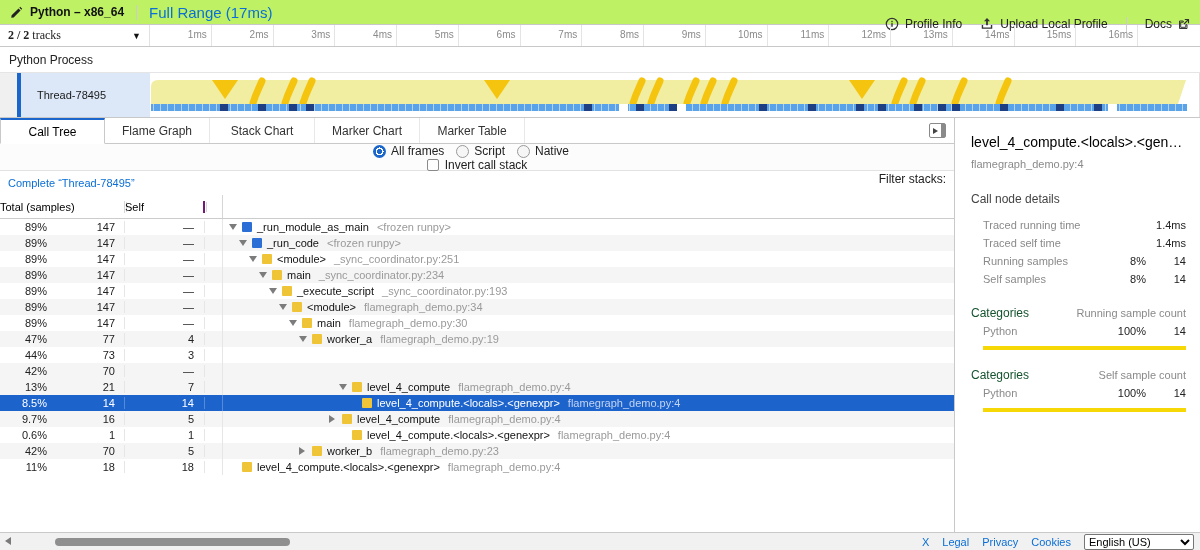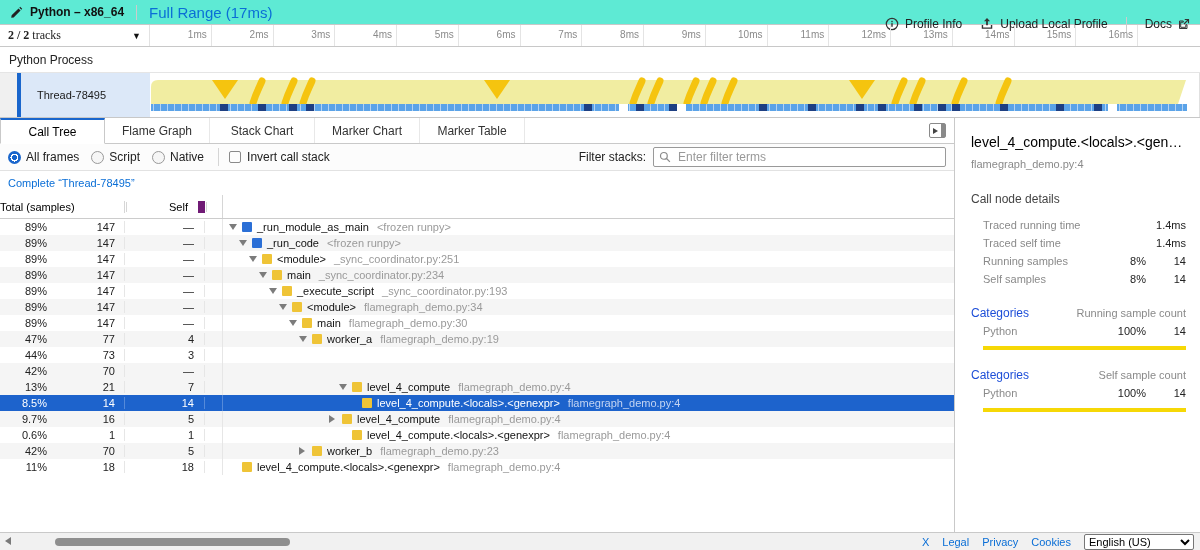--- a/index.html
+++ b/index.html
@@ -1,20 +1,20 @@
 <!DOCTYPE html>
 <html><head>
 <meta charset="utf-8">
 <style>
   * { margin:0; padding:0; box-sizing:border-box; }
   html,body { width:1200px; height:550px; overflow:hidden; }
   body { font-family:"Liberation Sans", sans-serif; font-size:11px; color:#222; background:#fff; }
 
   
-  .topbar { height:25px; display:flex; align-items:center; padding:10px 10px; border-bottom:1px solid #c8c8c8; background:#5eead4; }
+  .topbar { height:25px; display:flex; align-items:center; padding:10px 10px; border-bottom:1px solid #c8c8c8; background:#bef264; }
   .topbar .title { font-size:12px; font-weight:bold; color:#111; margin-left:7px; }
   .vdiv { width:1px; height:15px; background:#ccc; margin:0 12px; }
   .linklike { color:#0a6ed6; font-size:15px; cursor:pointer; text-decoration:none; }
   .topbar-right { margin-left:auto; display:flex; align-items:center; gap:18px; font-size:12px; color:#222;margin-top:24px; }
   .tb-item { display:flex; align-items:center; gap:6px; cursor:pointer; }
   .icon-svg { display:inline-block; vertical-align:middle; }
 
   
   .trackbar { height:22px; display:flex; border-bottom:1px solid #c8c8c8; background:#fff; }
   .tracks-select { width:150px; display:flex; align-items:center; padding:0 8px; border-right:1px solid #e2e2e2; font-size:12px;font-family:Liberation Serif, serif; }
@@ -40,39 +40,39 @@
 
   
   .tabbar { height:26px; display:flex; border-bottom:1px solid #c9c9c9; background:#fff; align-items:stretch; }
   .tab { width:105px; display:flex; align-items:center; justify-content:center; font-size:12px; color:#333; border-right:1px solid #e8e8e8; cursor:pointer; }
   .tab.active { border-top:2px solid #1a66cc; border-left:1px solid #c9c9c9; border-right:1px solid #c9c9c9; margin-bottom:-1px; background:#fff; color:#000; border-bottom:1px solid #fff; }
   .panel-toggle { margin-left:auto; margin-right:8px; align-self:center; width:17px; height:15px; border:1px solid #8a8a8a; border-radius:2px; display:flex; align-items:center; background:#fff; cursor:pointer; }
   .panel-toggle .pt-arrow { width:0; height:0; border-top:3.5px solid transparent; border-bottom:3.5px solid transparent; border-left:5px solid #444; margin-left:3px; }
   .panel-toggle .pt-bar { margin-left:auto; width:4px; height:13px; background:#8a8a8a; }
 
   
-  .settings { height:27px; display:flex; align-items:center; padding:0 8px; border-bottom:1px solid #e2e2e2; background:#fcfcfc; }
+  .settings { height:27px; display:flex; align-items:center; padding:0 8px; border-bottom:1px solid #e2e2e2; background:#fcfcfc;flex-direction:column; }
   .radio-wrap { display:flex; align-items:center; gap:5px; margin-right:12px; cursor:pointer; }
   .radio { width:13px; height:13px; border-radius:50%; border:1px solid #999; background:#f6f6f6; }
   .radio.on { border:none; background:radial-gradient(circle, #1a66cc 0 2.5px, #fff 2.5px 4px, #1a66cc 4px); }
   .set-div { width:1px; height:18px; background:#d5d5d5; margin:0 10px 0 2px; }
   .checkbox { width:12px; height:12px; border:1px solid #8a8a8a; border-radius:2px; background:#fdfdfd; margin-right:6px; }
   .chk-wrap { display:flex; align-items:center; cursor:pointer; font-size:12px; color:#222; }
   .filter-wrap { margin-left:auto; display:flex; align-items:center; gap:7px; font-size:12px; }
   .filter-box { position:relative; }
   .filter-box input { width:293px; height:20px; border:1px solid #999; border-radius:2px; padding:0 6px 0 24px; font-family:"Liberation Sans", sans-serif; font-size:12px; color:#222; outline:none; background:#fff; }
   .filter-box input::placeholder { color:#999; }
   .search-glyph { position:absolute; left:6px; top:4px; }
 
   
   .root-link-row { height:24px; display:flex; align-items:center; padding-left:8px; }
   .root-link { color:#0a6ed6; font-size:11px; cursor:pointer; }
   .thead { height:24px; display:flex; align-items:center; border-bottom:1px solid #ccc; font-size:11px; color:#000; }
   .c-total { width:125px; text-align:left; padding-right:8px; border-right:1px solid #d6d6d6; box-shadow:2px 0 0 -1px #fff, 3px 0 0 -1px #d6d6d6; }
-  .c-self  { width:80px; text-align:right; padding-right:10px; border-right:7px solid #701a75; box-shadow:2px 0 0 -1px #fff, 3px 0 0 -1px #d6d6d6; }
+  .c-self  { width:80px; padding-right:10px; border-right:2px solid #701a75; box-shadow:2px 0 0 -1px #fff, 3px 0 0 -1px #d6d6d6; }
   .c-gap   { width:18px; border-right:1px solid #d6d6d6; height:100%; }
   .rows { flex:1; overflow:hidden; }
   .trow { height:16px; display:flex; align-items:center; font-size:11px; cursor:default; }
   .trow.alt { background:#f5f5f5; }
   .trow .cell-pct { width:55px; text-align:right; padding-right:8px; }
   .trow .cell-cnt { width:70px; text-align:right; padding-right:9px; border-right:1px solid #e6e6e6; }
   .trow .cell-self { width:80px; text-align:right; padding-right:10px; border-right:1px solid #e6e6e6; }
   .trow .cell-gap { width:18px; border-right:1px solid #e6e6e6; height:100%; }
   .trow .cell-tree { flex:1; display:flex; align-items:center; height:100%; overflow:hidden; white-space:nowrap; }
   .twisty { width:13px; display:flex; align-items:center; justify-content:flex-start; flex:none; }
@@ -92,21 +92,21 @@
   .sb-title { margin-top:16px; font-size:14px; color:#000; white-space:nowrap; overflow:hidden; text-overflow:ellipsis; }
   .sb-sub { margin-top:8px; font-size:11px; color:#8a8a8a; }
   .sb-h { margin-top:22px; font-size:12px; color:#444; }
   .sb-details { margin-top:10px; }
   .sb-drow { display:flex; align-items:center; height:18px; font-size:11px; }
   .sb-drow .lbl { flex:1; color:#8a8a8a; padding-left:12px; }
   .sb-drow .pv { width:46px; text-align:right; color:#222; }
   .sb-drow .vv { width:40px; text-align:right; color:#222; }
   .sb-cat { margin-top:16px; }
   .sb-cat-head { display:flex; font-size:11px; height:18px; align-items:center; }
-  .sb-cat-head .ch-l { color:#1d4ed8; font-size:12px; }
+  .sb-cat-head .ch-l { color:#14532d; font-size:12px; }
   .sb-cat-head .ch-r { margin-left:auto; color:#8a8a8a; }
   .sb-bar { height:4px; background:#f6d806; margin:6px 0 0 12px; }
 
   
   .bottombar { height:18px; background:#f1f1f1; border-top:1px solid #c9c9c9; display:flex; align-items:center; }
   .hscroll { width:955px; position:relative; height:100%; }
   .hs-arrow { position:absolute; left:5px; top:4px; width:0; height:0; border-top:4.5px solid transparent; border-bottom:4.5px solid transparent; border-right:6px solid #7a7a7a; cursor:pointer; }
   .hs-thumb { position:absolute; left:55px; top:5px; width:235px; height:8px; border-radius:4px; background:#8f8f8f; cursor:grab; }
   .foot-right { display:flex; align-items:center; gap:13px; margin-left:auto; padding-right:6px; font-size:11px; }
   .foot-link { color:#0a6ed6; cursor:pointer; }
@@ -293,27 +293,20 @@
             <div style="font-size: 12px;">Native</div>
           </div>
         </span>
       <span class="set-div"></span>
       <span class="chk-wrap">
         <span class="checkbox"></span>
         <span>Invert call stack</span>
       </span>
       <span class="filter-wrap">
         <span>Filter stacks:</span>
-        <span class="filter-box">
-          <svg class="search-glyph" width="12" height="12" viewBox="0 0 16 16">
-              <circle cx="6.5" cy="6.5" r="4.5" fill="none" stroke="#8a8a8a" stroke-width="1.6"></circle>
-              <line x1="10" y1="10" x2="14.5" y2="14.5" stroke="#8a8a8a" stroke-width="1.6"></line>
-            </svg>
-          <input type="text" placeholder="Enter filter terms" style="">
-        </span>
       </span>
     </div>
 
     <div class="root-link-row">
       <span class="root-link">Complete “Thread-78495”</span>
     </div>
 
     <div class="thead">
       <span class="c-total">Total (samples)</span>
       <span class="c-self">Self</span>

